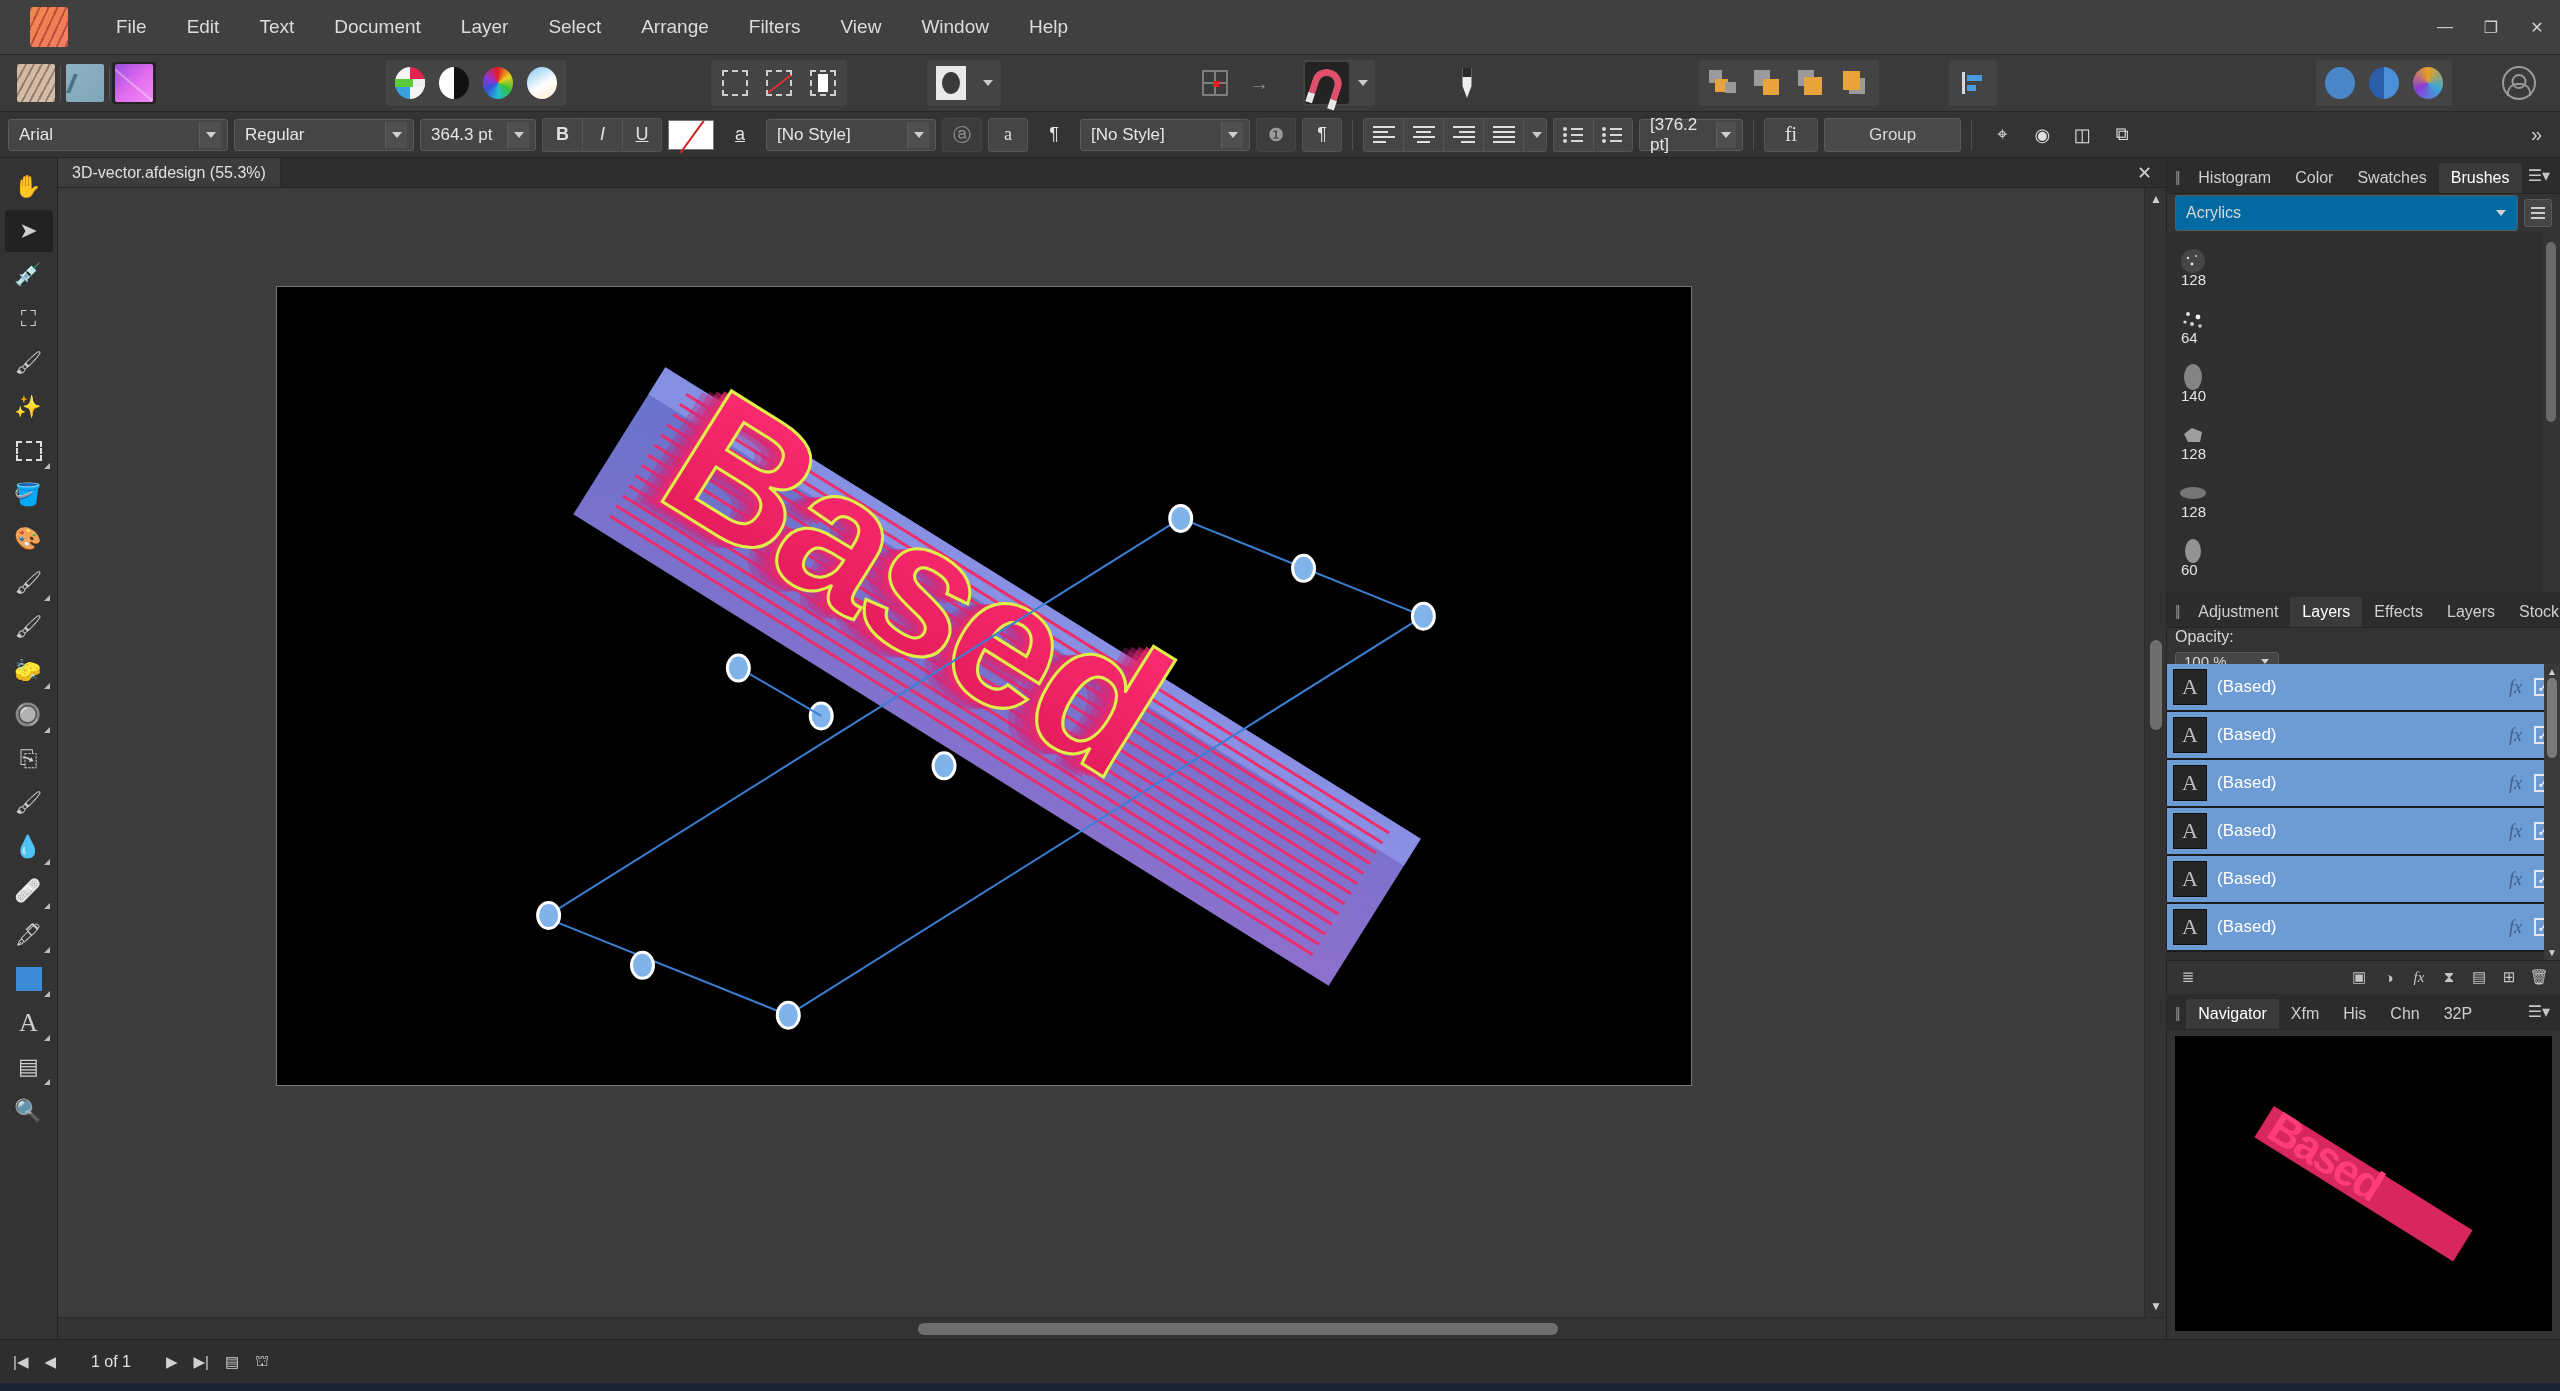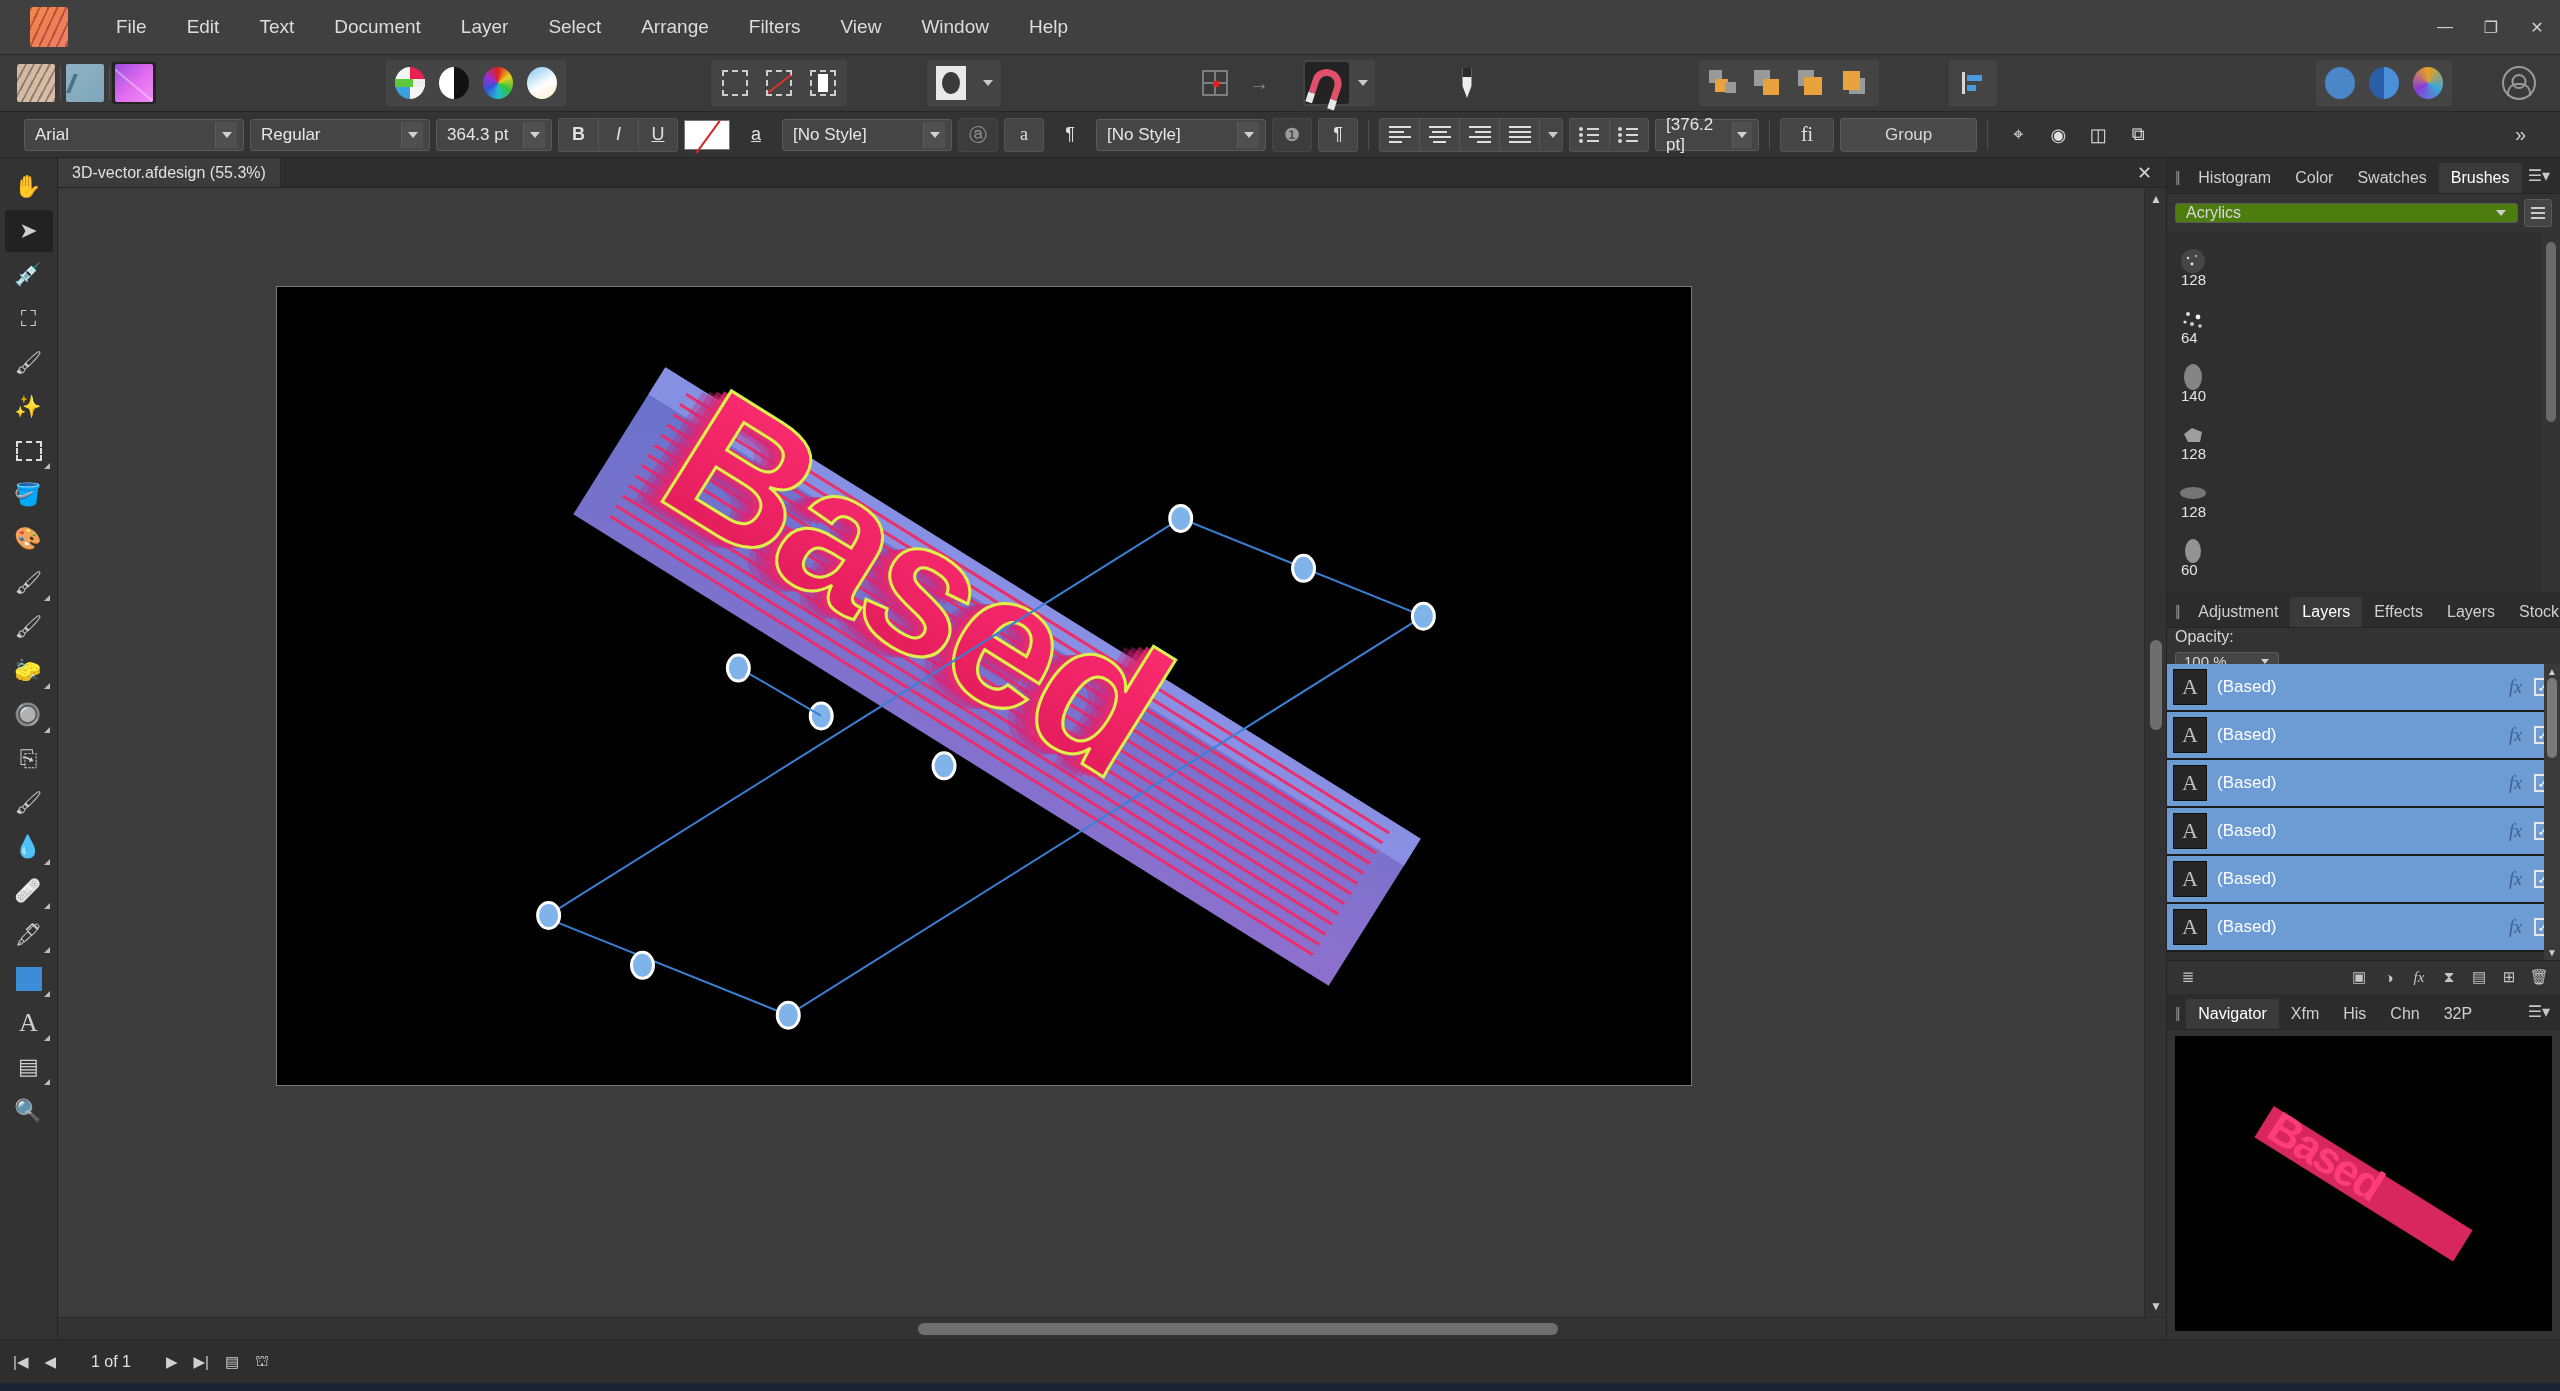--- a/index.html
+++ b/index.html
@@ -112,21 +112,21 @@
     width: 34px; height: 34px; border-radius: 50%; border: 2px solid #9a9a9a; position: relative;
   }
   .persona-avatar::before{content:"";position:absolute;left:50%;top:6px;transform:translateX(-50%);
     width:11px;height:11px;border-radius:50%;border:2px solid #9a9a9a;}
   .persona-avatar::after{content:"";position:absolute;left:50%;bottom:2px;transform:translateX(-50%);
     width:20px;height:11px;border-radius:10px 10px 0 0;border:2px solid #9a9a9a;border-bottom:none;}
 
   
   .ctxbar {
     height: 46px; background: #333333; border-bottom: 1px solid #242424;
-    display: flex; align-items: center; padding: 0 24px; gap: 6px; flex: 0 0 46px;
+    display: flex; align-items: center; padding: 0 8px; gap: 6px; flex: 0 0 46px;
   }
   .fld {
     background: #454545; border: 1px solid #5a5a5a; border-radius: 3px;
     height: 32px; display: flex; align-items: center; padding: 0 6px 0 10px;
     font-size: 17px; color: #e6e6e6; position: relative;
   }
   .fld .dd {
     width: 22px; height: 26px; background:#4f4f4f; border-left:1px solid #5c5c5c;
     display:flex;align-items:center;justify-content:center; margin-left:auto;
   }
@@ -229,21 +229,21 @@
   }
   .grip { color:#8a8a8a; font-size:14px; padding:0 8px 8px 2px; letter-spacing:-2px;}
   .ptab {
     padding: 6px 12px; font-size: 16px; color: #cfcfcf; border-radius: 3px 3px 0 0;
   }
   .ptab.active { background: #3a3a3a; color: #fff; }
   .panel-menu { margin-left:auto; padding: 0 10px 8px 0; color:#c8c8c8; font-size:16px; }
 
   .brush-head { height: 38px; display: flex; align-items: center; padding: 4px 8px; gap: 6px; }
   .brush-select {
-    flex:1; height: 20px; background: #4d7c0f; border: 1px solid #5a5a5a; border-radius:3px;
+    flex:1; height: 36px; background: #0369a1; border: 1px solid #5a5a5a; border-radius:3px;
     display:flex;align-items:center;padding:0 6px 0 10px;font-size:16px;
   }
   .brush-select .dd{margin-left:auto;width:20px;display:flex;align-items:center;justify-content:center;}
   .brush-select .dd::after{content:"";width:0;height:0;border-left:5px solid transparent;
     border-right:5px solid transparent;border-top:6px solid #d0d0d0;}
   .brush-list-btn{width:28px;height:28px;background:#454545;border:1px solid #5a5a5a;border-radius:3px;
     display:flex;align-items:center;justify-content:center;}
   .brush-list-btn i{width:14px;height:12px;background:
     linear-gradient(#ccc,#ccc) 0 0/100% 2px no-repeat,
     linear-gradient(#ccc,#ccc) 0 5px/100% 2px no-repeat,

